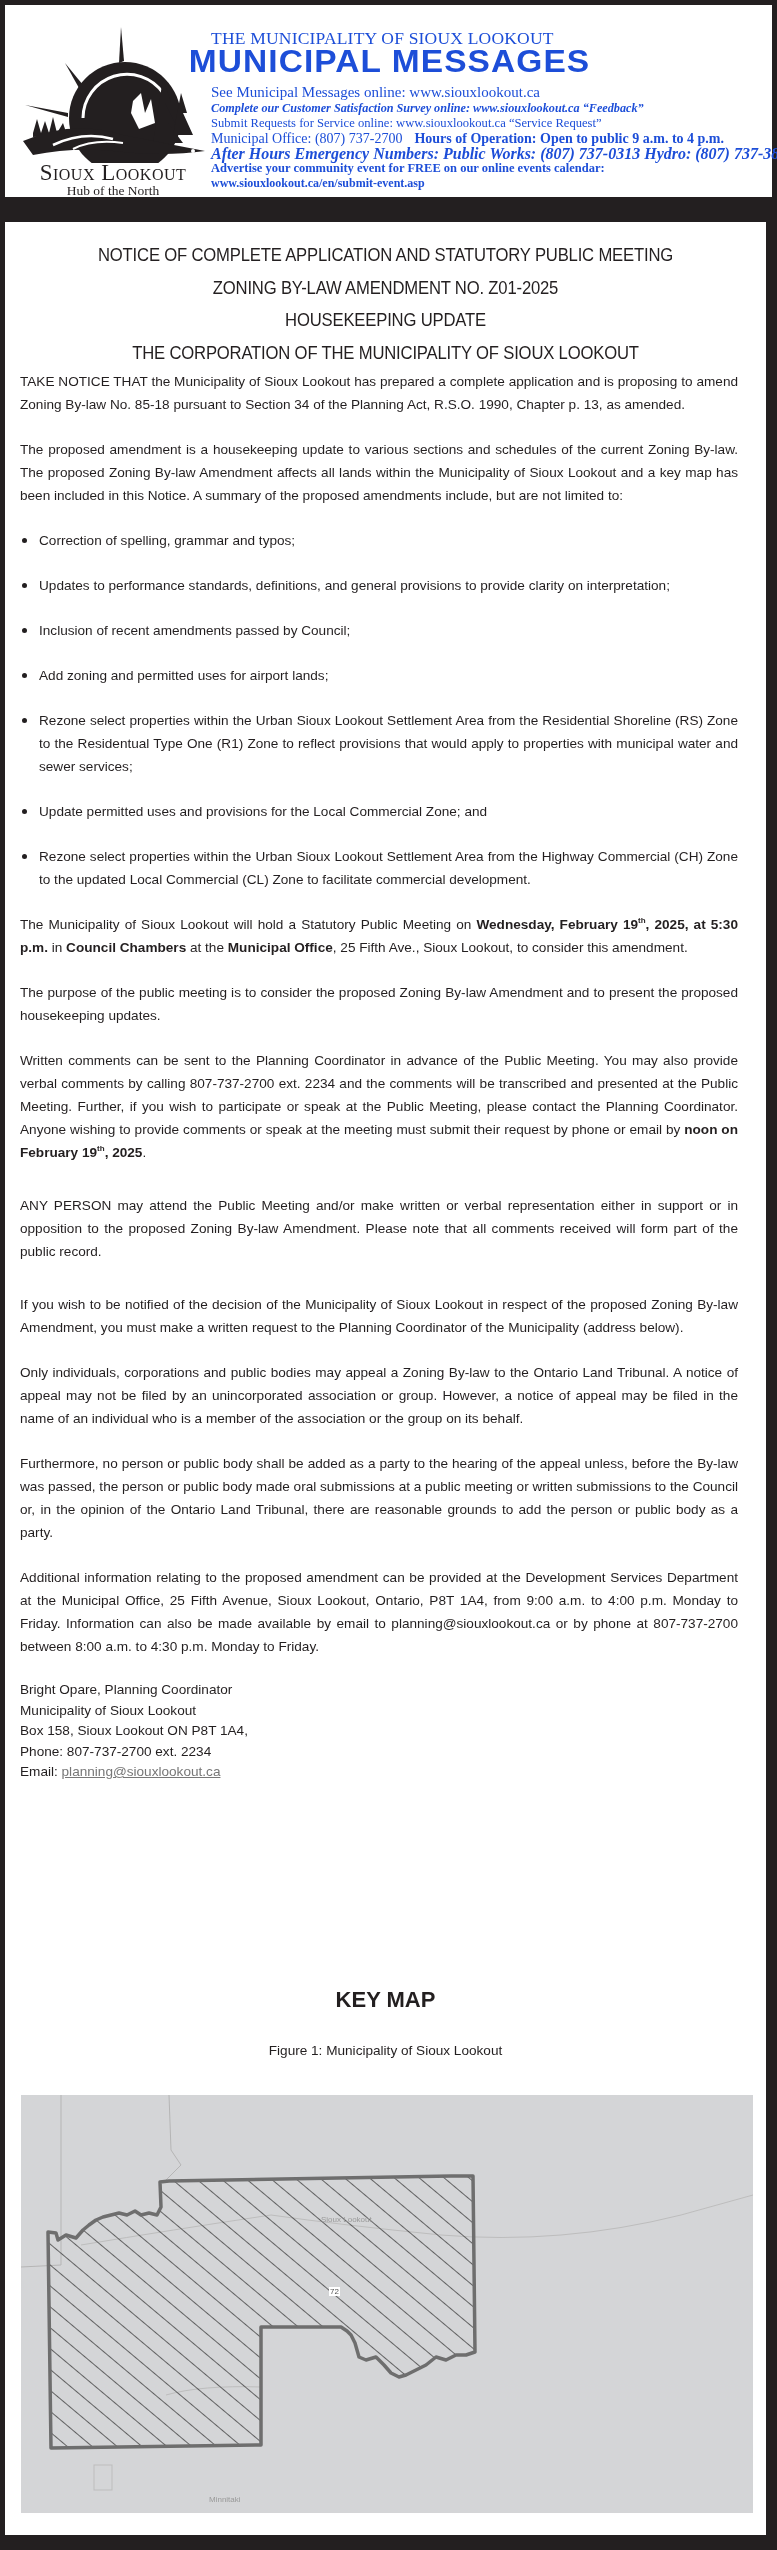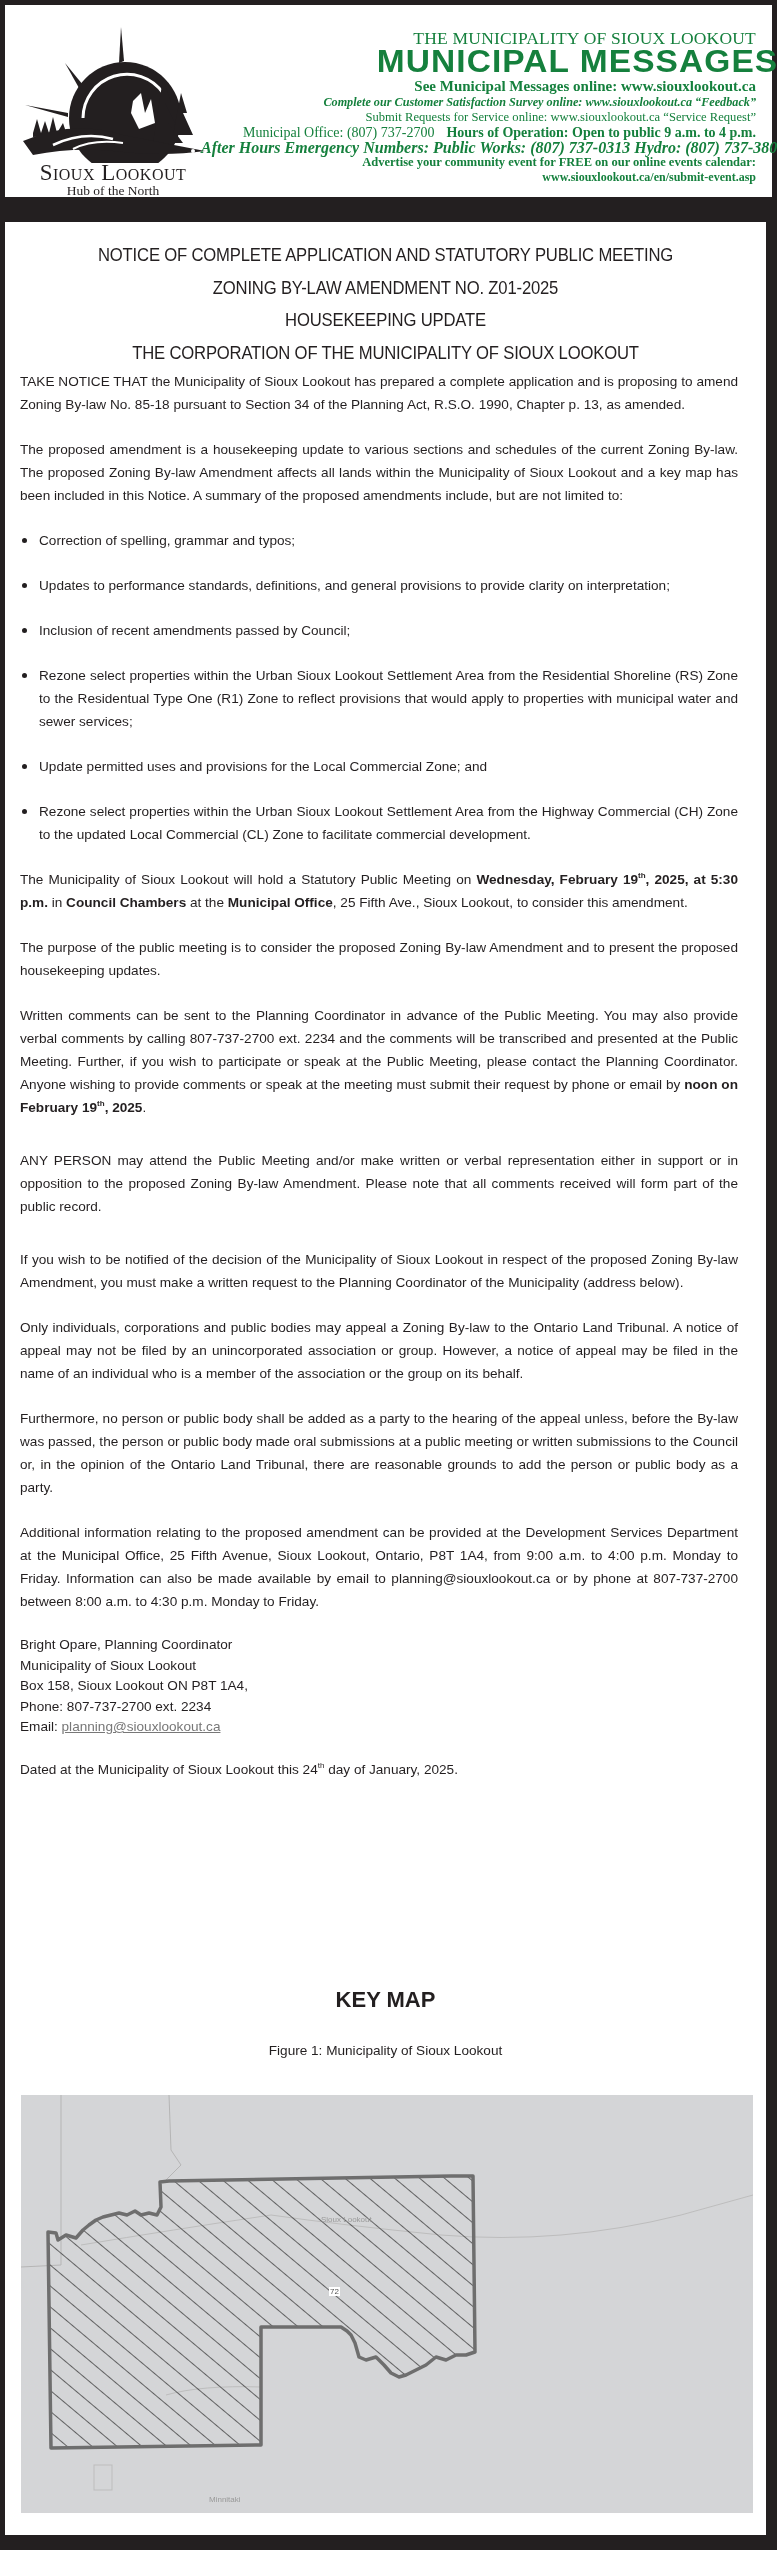--- a/index.html
+++ b/index.html
@@ -18,27 +18,27 @@
   .logo-name {
     position: absolute; left: 0; top: 138px; width: 200px; text-align: center;
     font-family: "Liberation Serif", serif; font-size: 23px; letter-spacing: 0.5px;
     font-variant: small-caps; line-height: 24px;
   }
   .logo-tag {
     position: absolute; left: 0; top: 160px; width: 200px; text-align: center;
     font-family: "Liberation Serif", serif; font-size: 13.5px; line-height: 15px;
   }
   .banner-text {
-    position: absolute; left: 196px; top: 24px; width: 555px; text-align: right;
-    font-family: "Liberation Serif", serif; color: #15803d;
+    position: absolute; left: 206px; top: 24px; width: 555px; text-align: left;
+    font-family: "Liberation Serif", serif; color: #1d4ed8;
   }
   .bt-line { display: block; white-space: nowrap; }
   .bt-top { font-size: 17.5px; line-height: 19px; letter-spacing: 0.2px; }
   .bt-title { font-family: "Liberation Sans", sans-serif; font-weight: bold; font-size: 31px; line-height: 28px; letter-spacing: 1px; transform: scaleX(1.08); }
-  .bt-web { font-size: 15px; line-height: 17px; margin-top: 2px; font-weight: bold; }
+  .bt-web { font-size: 15px; line-height: 17px; margin-top: 8px; }
   .bt-survey { font-size: 12.2px; line-height: 15px; font-style: italic; font-weight: bold; }
   .bt-req { font-size: 12.6px; line-height: 15px; }
   .bt-office { font-size: 14px; line-height: 15px; }
   .bt-office b { font-weight: bold; margin-left: 12px; }
   .bt-after { font-size: 16px; line-height: 15px; font-style: italic; font-weight: bold; }
   .bt-adv { font-size: 12.5px; line-height: 15px; font-weight: bold; }
   .bt-url { font-size: 12px; line-height: 15px; font-weight: bold; }
 
   
   .notice {
@@ -132,20 +132,21 @@
   </div>
 
   <div class="body">
     <p>TAKE NOTICE THAT the Municipality of Sioux Lookout has prepared a complete application and is proposing to amend Zoning By-law No. 85-18 pursuant to Section 34 of the Planning Act, R.S.O. 1990, Chapter p. 13, as amended.</p>
     <p>The proposed amendment is a housekeeping update to various sections and schedules of the current Zoning By-law. The proposed Zoning By-law Amendment affects all lands within the Municipality of Sioux Lookout and a key map has been included in this Notice. A summary of the proposed amendments include, but are not limited to:</p>
 
     <ul class="bullets">
       <li><span class="dot"></span><span>Correction of spelling, grammar and typos;</span></li>
       <li><span class="dot"></span><span>Updates to performance standards, definitions, and general provisions to provide clarity on interpretation;</span></li>
       <li><span class="dot"></span><span>Inclusion of recent amendments passed by Council;</span></li>
+      <li><span class="dot"></span><span>Add zoning and permitted uses for airport lands;</span></li>
       <li><span class="dot"></span><span>Rezone select properties within the Urban Sioux Lookout Settlement Area from the Residential Shoreline (RS) Zone to the Residentual Type One (R1) Zone to reflect provisions that would apply to properties with municipal water and sewer services;</span></li>
       <li><span class="dot"></span><span>Update permitted uses and provisions for the Local Commercial Zone; and</span></li>
       <li><span class="dot"></span><span>Rezone select properties within the Urban Sioux Lookout Settlement Area from the Highway Commercial (CH) Zone to the updated Local Commercial (CL) Zone to facilitate commercial development.</span></li>
     </ul>
 
     <p><span>The Municipality of Sioux Lookout will hold a Statutory Public Meeting on </span><b><span>Wednesday, February 19</span><sup>th</sup><span>, 2025, at 5:30 p.m.</span></b><span> in </span><b>Council Chambers</b><span> at the </span><b>Municipal Office</b><span>, 25 Fifth Ave., Sioux Lookout, to consider this amendment.</span></p>
 
     <p>The purpose of the public meeting is to consider the proposed Zoning By-law Amendment and to present the proposed housekeeping updates.</p>
 
     <p><span>Written comments can be sent to the Planning Coordinator in advance of the Public Meeting. You may also provide verbal comments by calling 807-737-2700 ext. 2234 and the comments will be transcribed and presented at the Public Meeting.  Further, if you wish to participate or speak at the Public Meeting, please contact the Planning Coordinator.  Anyone wishing to provide comments or speak at the meeting must submit their request by phone or email by </span><b><span>noon on February 19</span><sup>th</sup><span>, 2025</span></b><span>.</span></p>
@@ -159,21 +160,20 @@
     <p>Additional information relating to the proposed amendment can be provided at the Development Services Department at the Municipal Office, 25 Fifth Avenue, Sioux Lookout, Ontario, P8T 1A4, from 9:00 a.m. to 4:00 p.m. Monday to Friday. Information can also be made available by email to planning@siouxlookout.ca or by phone at 807-737-2700 between 8:00 a.m. to 4:30 p.m. Monday to Friday.</p>
 
     <div class="sig">
       <p>Bright Opare, Planning Coordinator</p>
       <p>Municipality of Sioux Lookout</p>
       <p>Box 158, Sioux Lookout ON P8T 1A4,</p>
       <p>Phone: 807-737-2700 ext. 2234</p>
       <p><span>Email: </span><a>planning@siouxlookout.ca</a></p>
     </div>
     <div style="height:20px"></div>
-    <p class="tight"><span>Dated at the Municipality of Sioux Lookout this 24</span><sup>th</sup><span> day of January, 2025.</span></p>
   </div>
 
   <div class="keymap-title">KEY MAP</div>
   <div class="fig-caption">Figure 1: Municipality of Sioux Lookout</div>
 
   <div class="map">
     <svg width="732" height="418" viewBox="0 0 732 418">
       <defs>
         <pattern id="hatch" patternUnits="userSpaceOnUse" width="16" height="16" patternTransform="rotate(-50)">
           <line x1="0" y1="0" x2="0" y2="16" stroke="#3a3a3a" stroke-width="1.5"></line>

